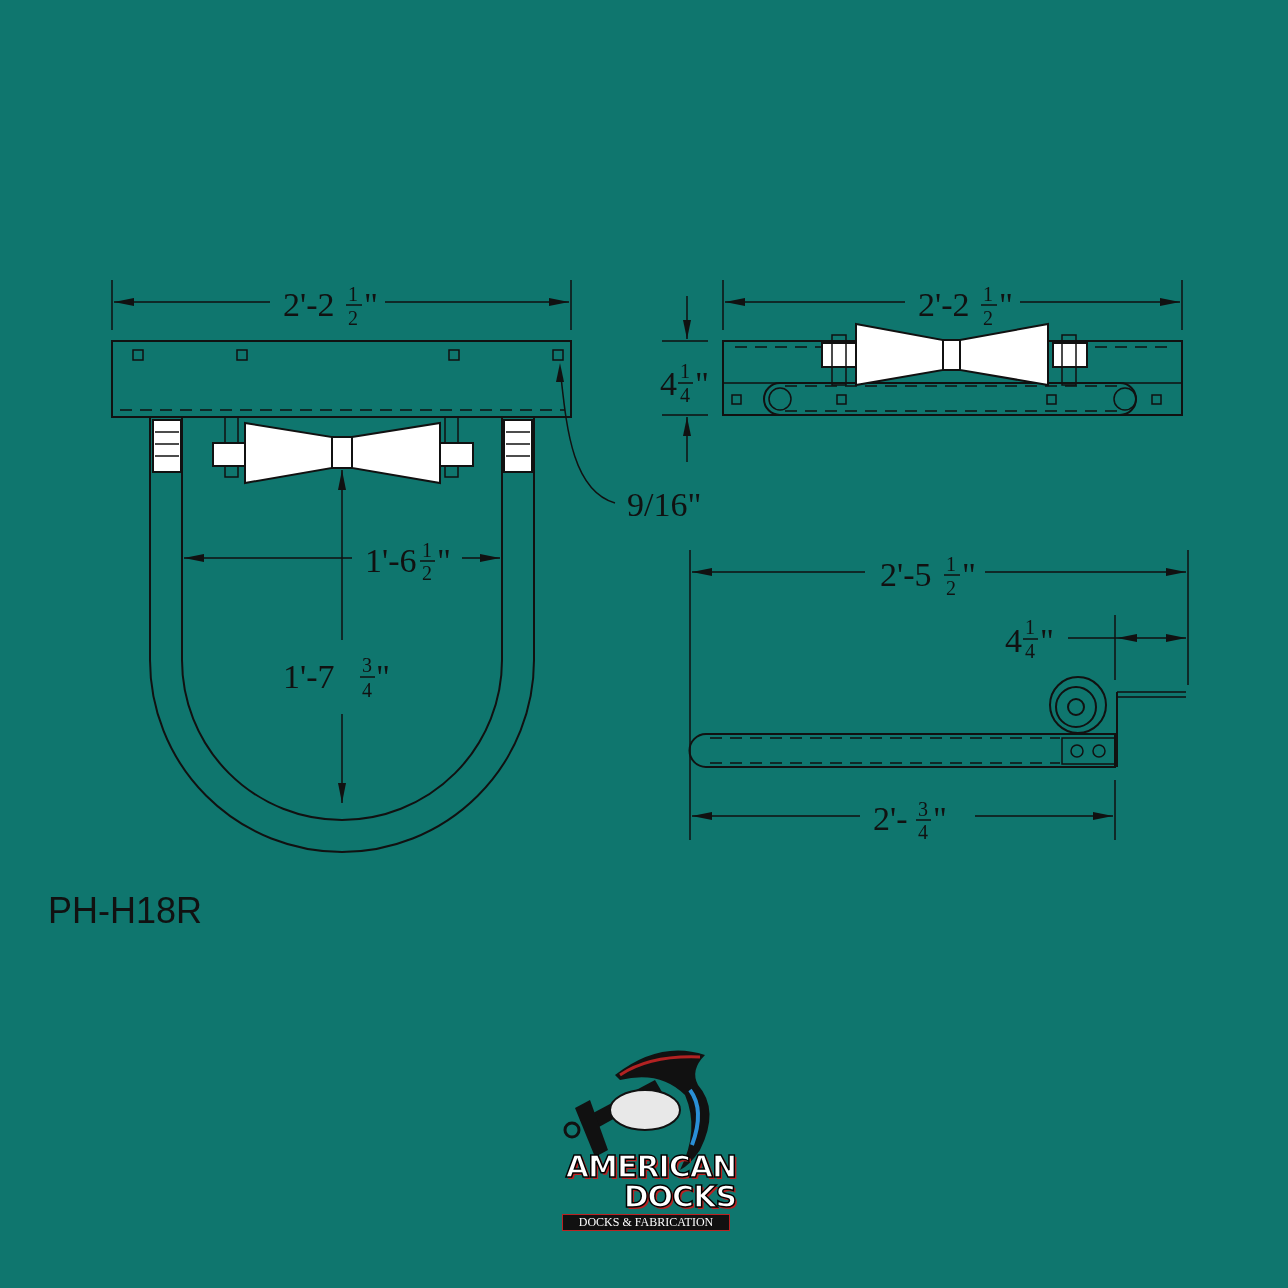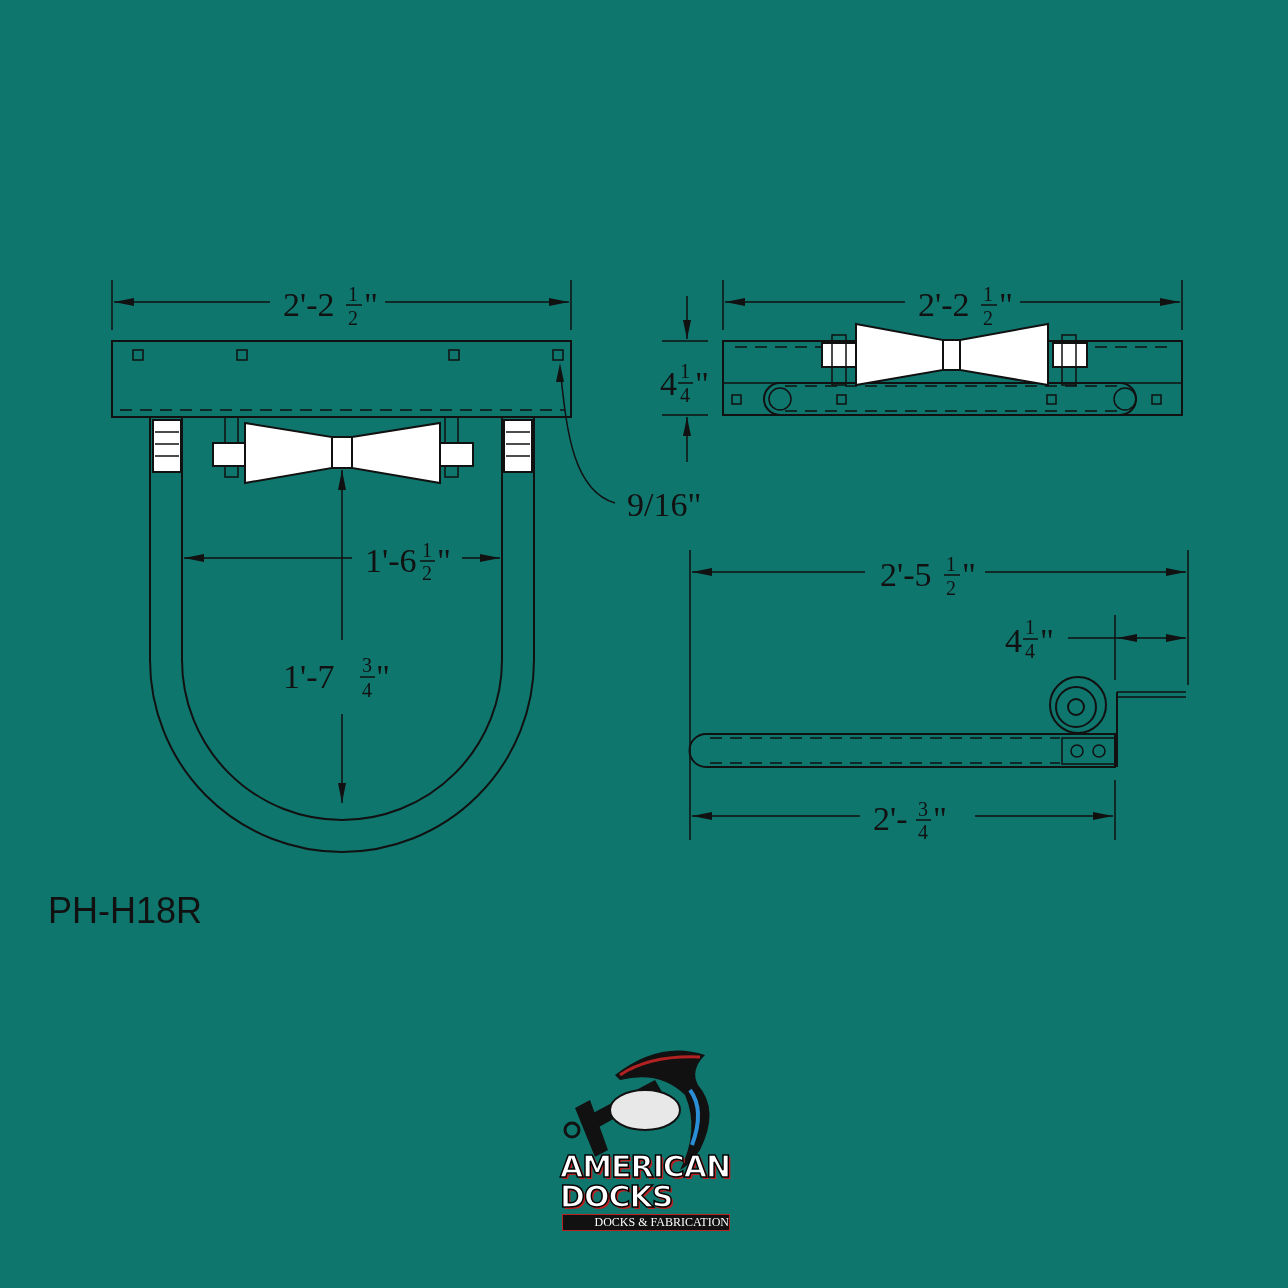--- a/index.html
+++ b/index.html
@@ -5,22 +5,22 @@
   html,body{margin:0;padding:0;background:#fff;}
   #canvas{position:relative;width:1288px;height:1288px;background:#0f766e;overflow:hidden;}
   svg{position:absolute;left:0;top:0;}
   .ln{stroke:#111;stroke-width:2;fill:none;}
   .thin{stroke:#111;stroke-width:1.5;fill:none;}
   .dash{stroke:#111;stroke-width:1.5;fill:none;stroke-dasharray:12 8;}
   .fillw{fill:#fff;stroke:#111;stroke-width:2;}
   .dim{font-family:"Liberation Serif","DejaVu Serif",serif;font-size:34px;fill:#111;}
   .frac{font-family:"Liberation Serif","DejaVu Serif",serif;font-size:20px;fill:#111;}
   .label{position:absolute;left:48px;top:880px;font-family:"Liberation Sans","DejaVu Sans",sans-serif;font-size:36px;color:#111;margin-top:10px;}
-  .logo-text1{position:absolute;left:560px;top:1152px;width:176px;text-align:left;font-family:"DejaVu Sans",sans-serif;font-weight:bold;font-size:30px;color:#fff;-webkit-text-stroke:1.5px #000;letter-spacing:-1px;line-height:30px;text-shadow:2px 2px 0 #b22;}
-  .logo-text3{position:absolute;left:562px;top:1214px;width:166px;text-align:right;font-family:"Liberation Serif",serif;font-size:12px;color:#fff;background:#111;border:1px solid #b22;line-height:15px;}
+  .logo-text1{position:absolute;left:560px;top:1152px;width:176px;text-align:right;font-family:"DejaVu Sans",sans-serif;font-weight:bold;font-size:30px;color:#fff;-webkit-text-stroke:1.5px #000;letter-spacing:-1px;line-height:30px;text-shadow:2px 2px 0 #b22;}
+  .logo-text3{position:absolute;left:562px;top:1214px;width:166px;text-align:center;font-family:"Liberation Serif",serif;font-size:12px;color:#fff;background:#111;border:1px solid #b22;line-height:15px;}
 </style>
 </head>
 <body>
 
 <div id="canvas">
 <svg width="1288" height="1288" viewBox="0 0 1288 1288">
 
   <g>
 
     <line class="thin" x1="112" y1="280" x2="112" y2="330"></line>

